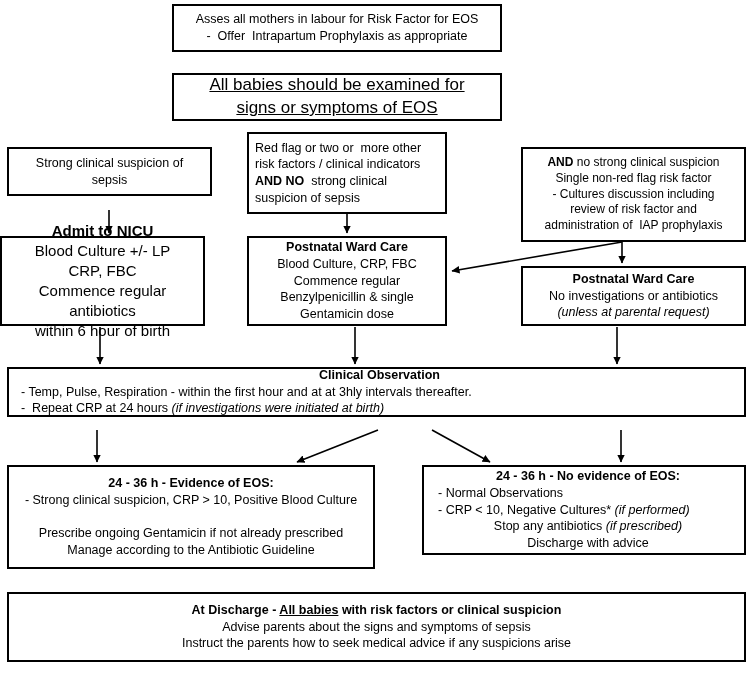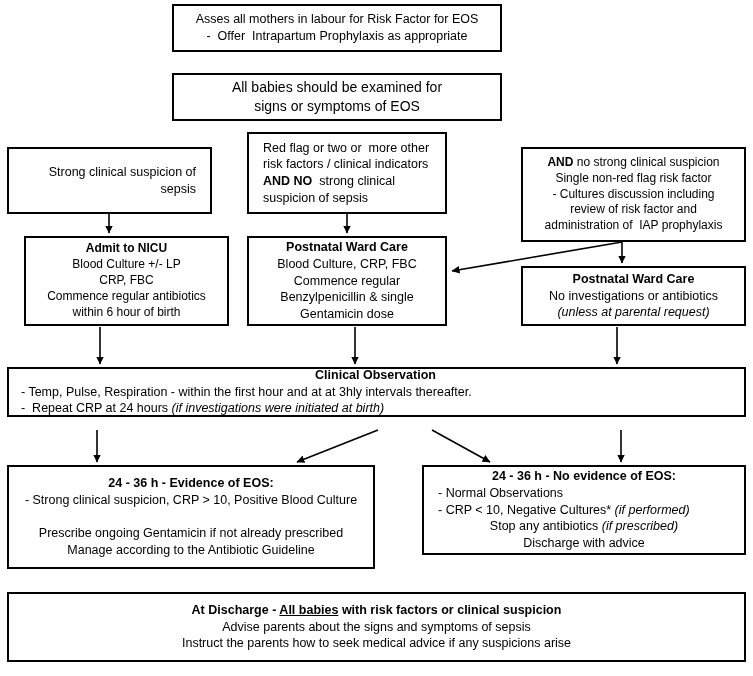--- a/index.html
+++ b/index.html
@@ -19,42 +19,42 @@
     background: #ffffff;
     overflow: hidden;
   }
   .box {
     position: absolute;
     border: 2px solid #000000;
     background: #ffffff;
     display: flex;
     flex-direction: column;
     justify-content: center;
-    padding: 4px 14px;
+    padding: 4px 6px;
     line-height: 1.33;
   }
   .box .ln { display: block; white-space: pre-wrap; }
   .c { text-align: center; }
   .l { text-align: left; }
   .b { font-weight: bold; }
   .i { font-style: italic; }
   .u { text-decoration: underline; }
   svg.arrows {
     position: absolute;
     left: 0; top: 0;
     width: 753px; height: 676px;
     pointer-events: none;
   }
   
   #box-assess        { left:172px; top:4px;   width:330px; height:48px;  font-size:12.5px; }
-  #box-examine       { left:172px; top:73px;  width:330px; height:48px;  font-size:14px; }
-  #box-strong        { left:7px;   top:147px; width:205px; height:67px;  font-size:12.5px;text-align:right; }
+  #box-examine       { left:172px; top:73px;  width:330px; height:48px;  font-size:17px;text-decoration:underline; }
+  #box-strong        { left:7px;   top:147px; width:205px; height:49px;  font-size:12.5px; }
   #box-redflag       { left:247px; top:132px; width:200px; height:82px;  font-size:12.5px; }
   #box-single        { left:521px; top:147px; width:225px; height:95px;  font-size:12px;   }
-  #box-nicu          { left:24px;   top:236px; width:205px; height:90px;  font-size:12px; }
+  #box-nicu          { left:0;   top:236px; width:205px; height:90px;  font-size:15px; }
   #box-pnw1          { left:247px; top:236px; width:200px; height:90px;  font-size:12.5px; }
   #box-pnw2          { left:521px; top:266px; width:225px; height:60px;  font-size:12.5px; }
   #box-clinobs       { left:7px;   top:367px; width:739px; height:50px;  font-size:12.5px; padding-left:12px; }
   #box-evidence      { left:7px;   top:465px; width:368px; height:104px;  font-size:12.5px;text-align:center; }
   #box-noevidence    { left:422px; top:465px; width:324px; height:90px;  font-size:12.5px; padding-left:14px; }
   #box-discharge     { left:7px;   top:592px; width:739px; height:70px;  font-size:12.5px;text-align:center; }
 </style>
 </head>
 <body>
 

